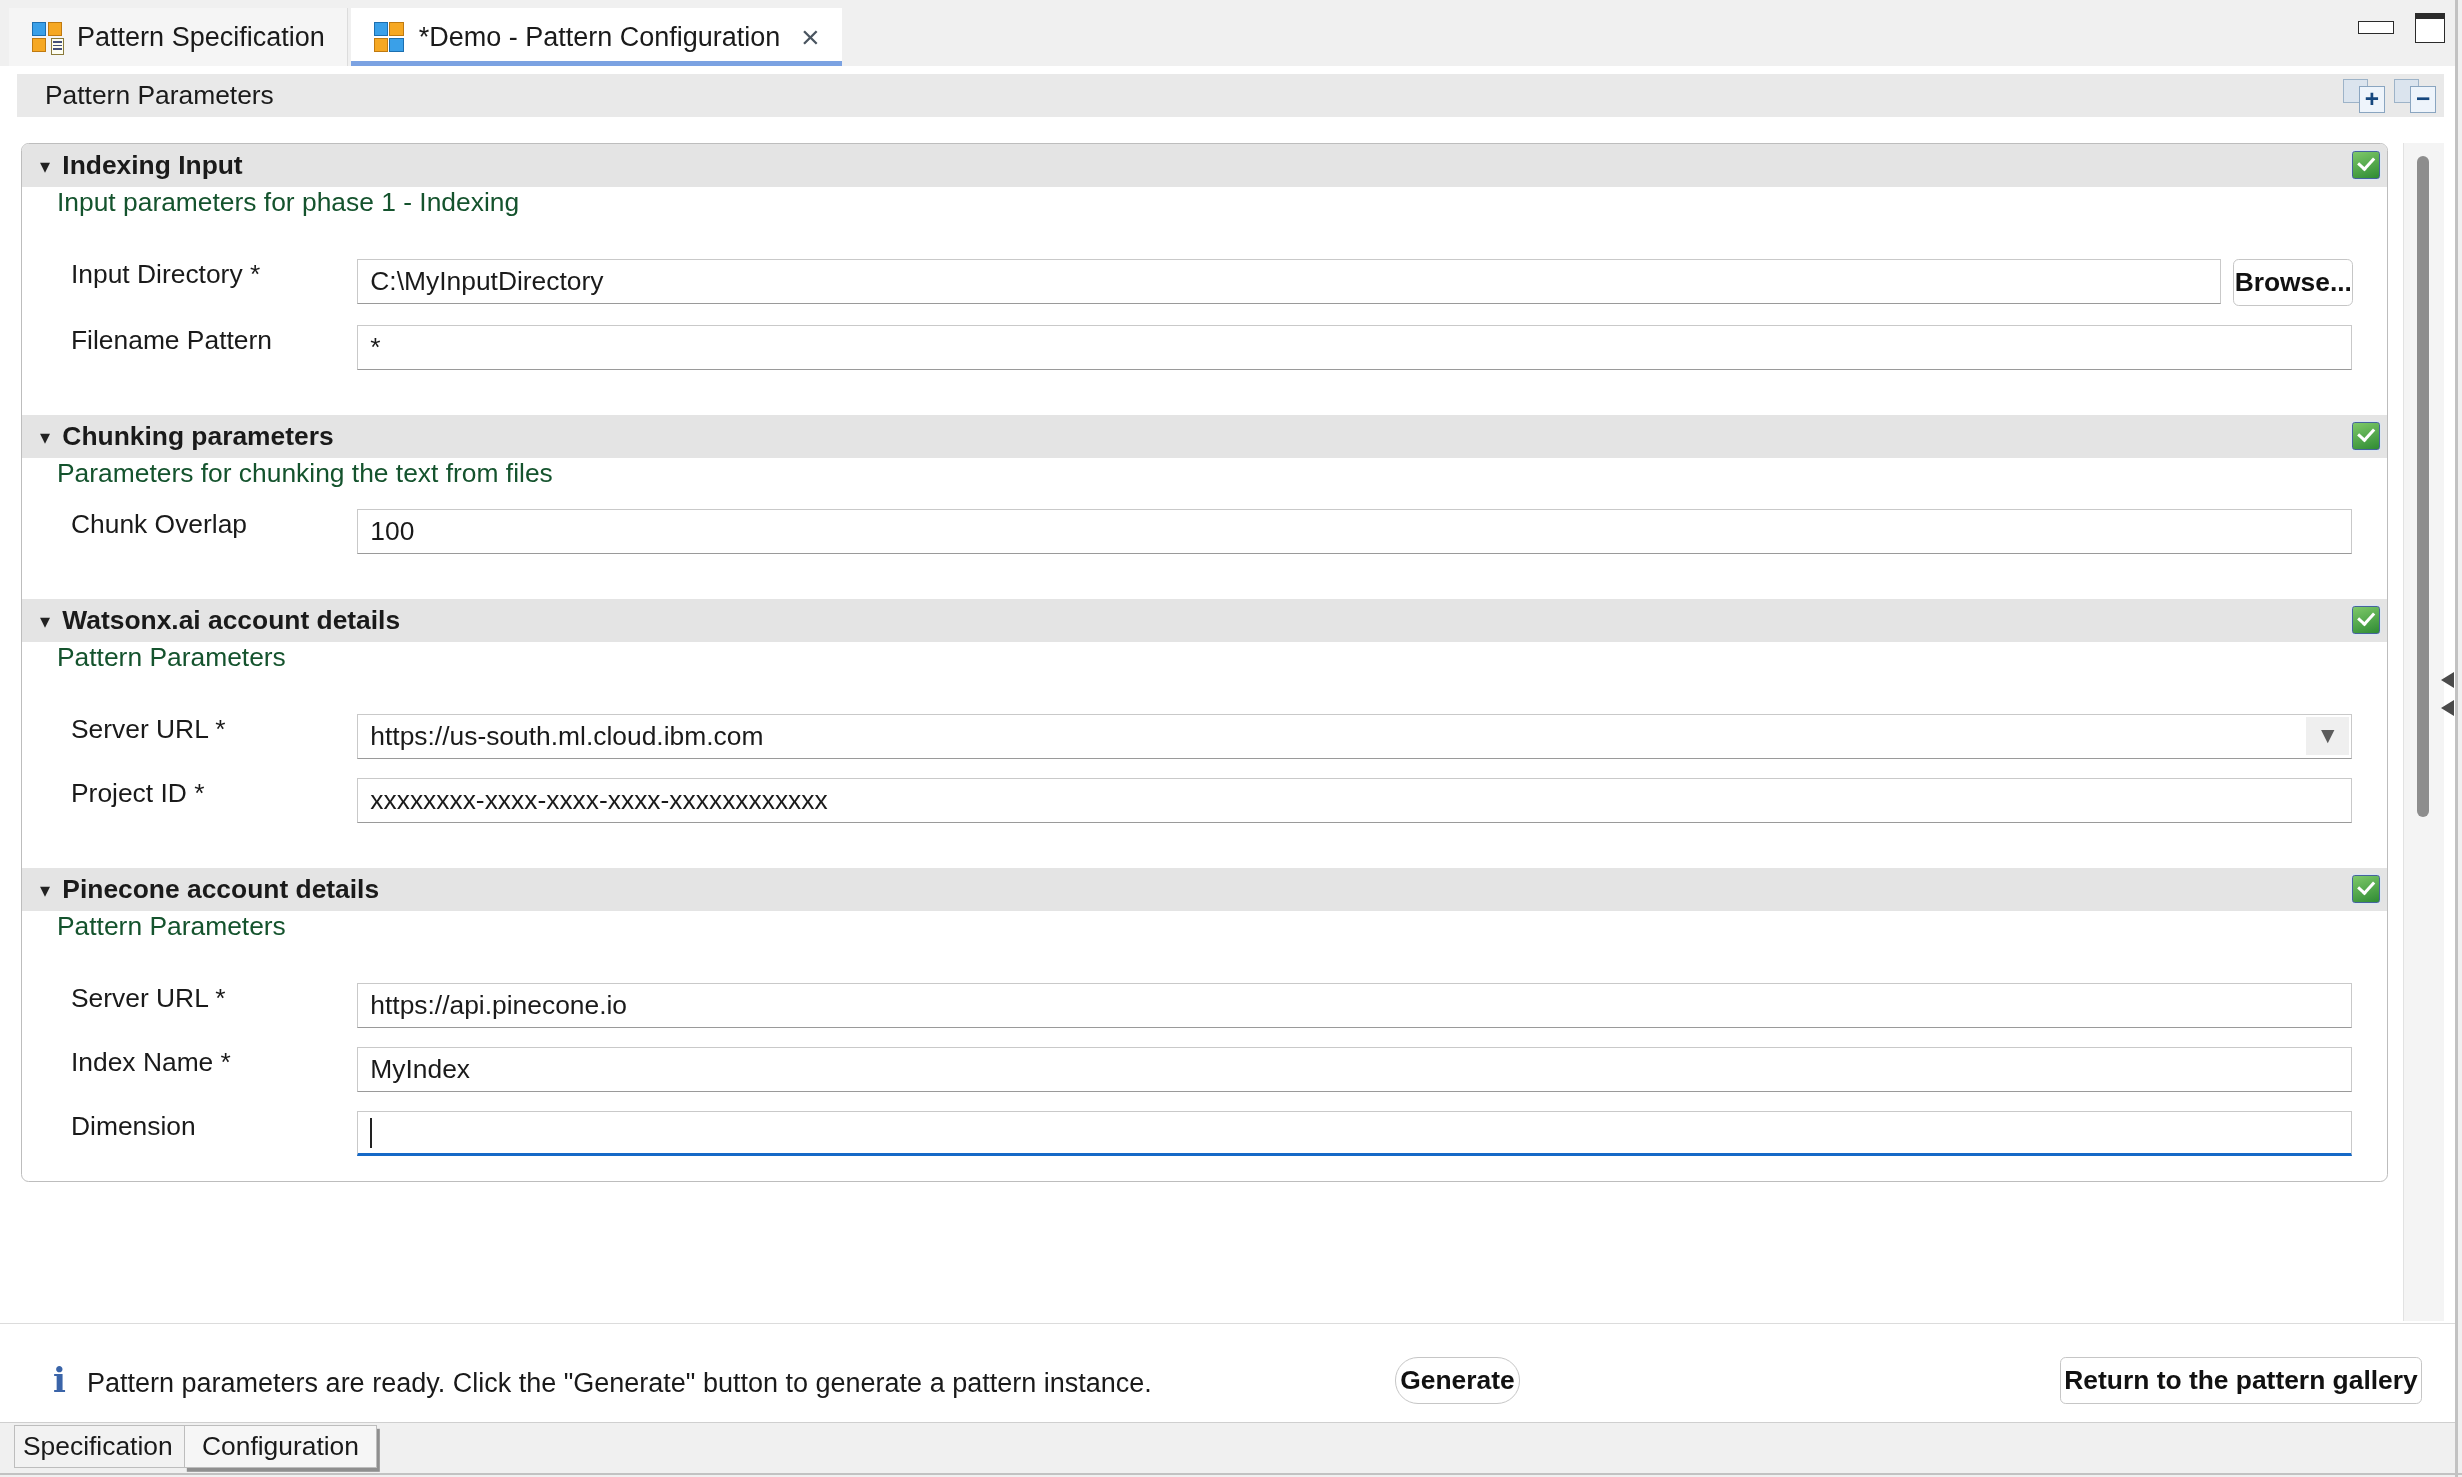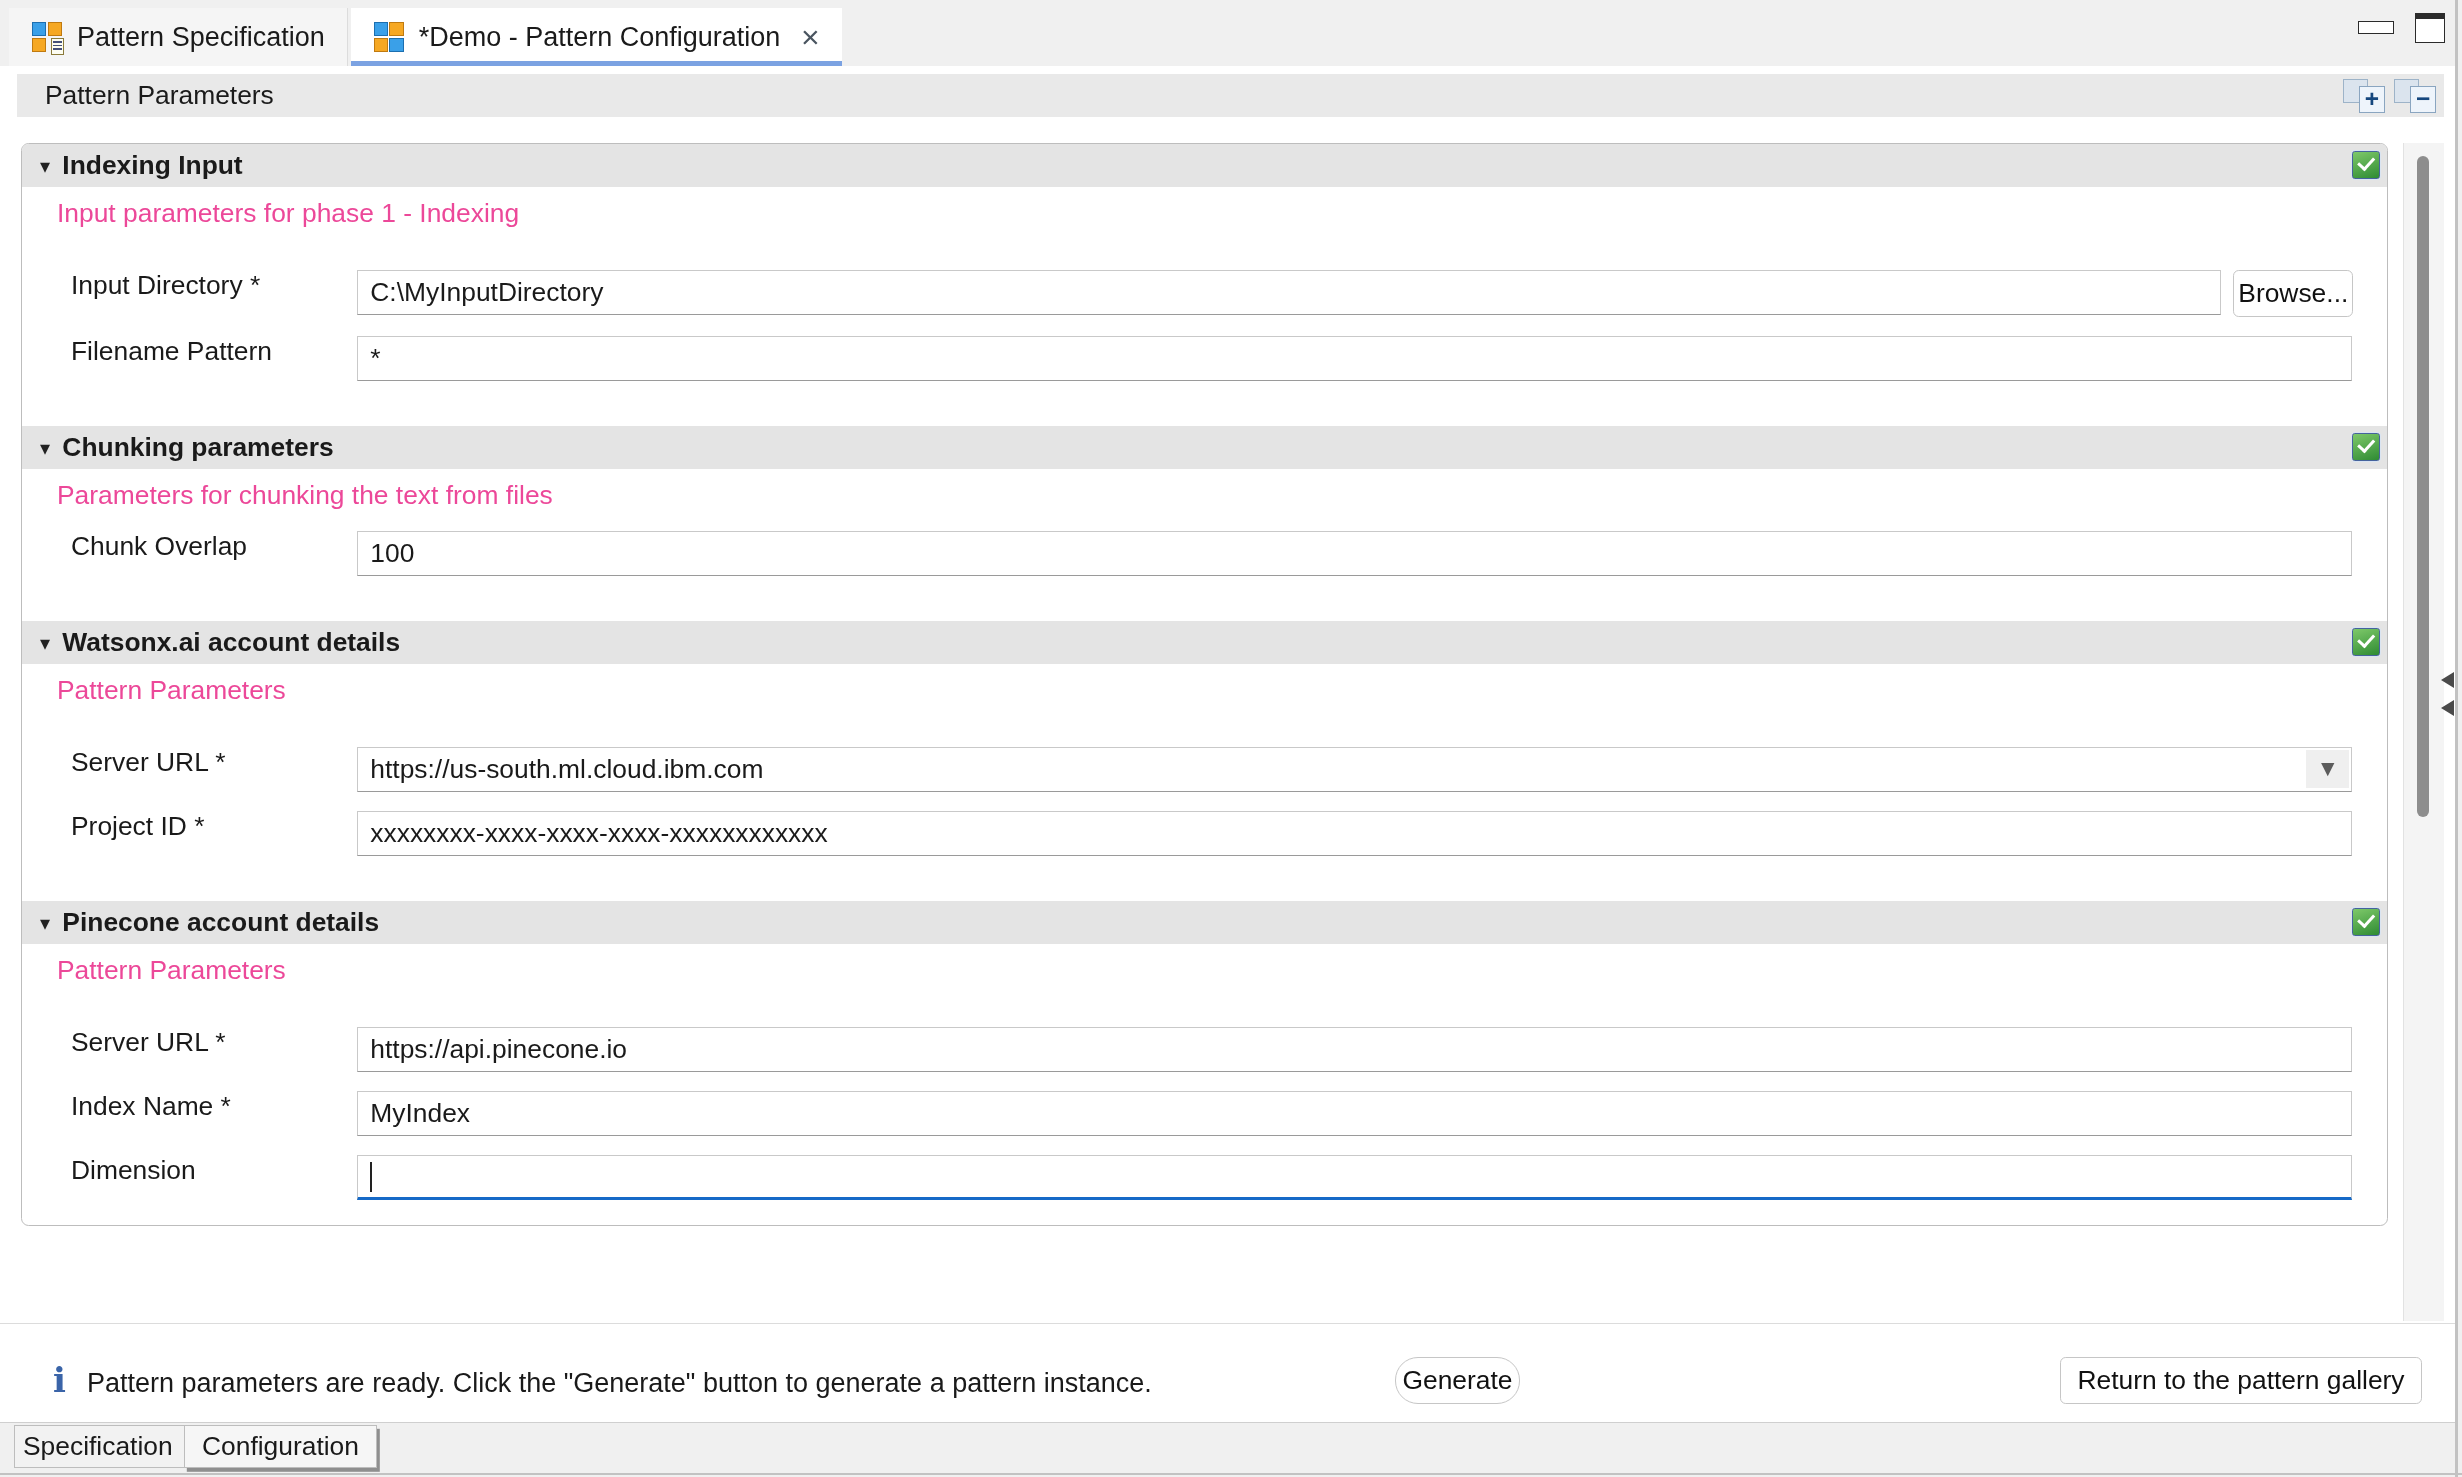--- a/index.html
+++ b/index.html
@@ -50,36 +50,36 @@
   .section:last-child{padding-bottom:24.5px;}
   .sec-header{position:relative;height:43px;background:#e4e4e4;display:flex;align-items:center;
     padding-left:18px;}
   .sec-tri{font-size:20px;color:#222;margin-right:12.3px;}
   .sec-title{font-size:26.4px;font-weight:bold;}
   .checkbox{position:absolute;right:6.6px;top:6.6px;width:28px;height:28px;border-radius:2.8px;
     background:linear-gradient(160deg,#7ec96a,#2f8b33);border:1.9px solid #46639c;box-sizing:border-box;
     box-shadow:0 0 0 0.9px #d9e4f2;}
   .checkbox::after{content:"";position:absolute;left:4.7px;top:5.7px;width:13.2px;height:6.6px;
     border-left:3.8px solid #fff;border-bottom:3.8px solid #fff;transform:rotate(-48deg);}
-  .sec-sub{margin:11px 0 0 35px;font-size:26.4px;color:#ec4899;height:32px;}
+  .sec-sub{margin:0 0 0 35px;font-size:26.4px;color:#14532d;height:32px;}
 
   .row{display:flex;align-items:flex-start;margin:19px 0 0 49px;}
   .row.first{margin-top:40px;}
   .flabel{width:286px;font-size:26.4px;flex:0 0 286px;}
   .input{position:relative;height:45px;box-sizing:border-box;background:#fff;
     border:0.9px solid #c9c9c9;border-bottom:1.9px solid #9a9a9a;
     font-size:26.4px;display:flex;align-items:center;padding:0 12.3px;white-space:nowrap;overflow:hidden;}
   .input.w-full{width:1995px;}
   .input.w-browse{width:1864px;}
   .input.focused{border-bottom:3.8px solid #1569c7;}
   .caret{width:1.9px;height:30px;background:#222;}
   .combo-btn{position:absolute;right:1.9px;top:1.9px;width:43px;height:38px;background:#efefef;
     display:flex;align-items:center;justify-content:center;color:#5c5c5c;font-size:22.7px;}
   .btn{background:#fff;border:0.9px solid #c6c6c6;border-radius:5.7px;font-size:26.4px;
-    display:flex;align-items:center;justify-content:center;box-sizing:border-box;color:#111;}
+    display:flex;align-items:center;justify-content:center;box-sizing:border-box;color:#111;font-weight:bold;}
   .browse-btn{width:120px;height:47px;margin-left:12.3px;}
 
   
   .scroll-track{position:absolute;left:2403px;top:143px;width:40px;height:1178px;background:#f4f4f4;
     border-left:0.9px solid #e2e2e2;}
   .scroll-thumb{position:absolute;left:13.2px;top:13.2px;width:12.3px;height:661px;background:#8d8d8d;border-radius:6.6px;}
   .chev{position:absolute;width:0;height:0;border-top:8.5px solid transparent;border-bottom:8.5px solid transparent;
     border-right:13.2px solid #4a4a4a;}
   .right-edge{position:absolute;left:2455px;top:0;width:2.8px;height:1477px;background:#c2c2c2;}
   .bottom-edge{position:absolute;left:0;top:1473px;width:2462px;height:1.9px;background:#c2c2c2;}

